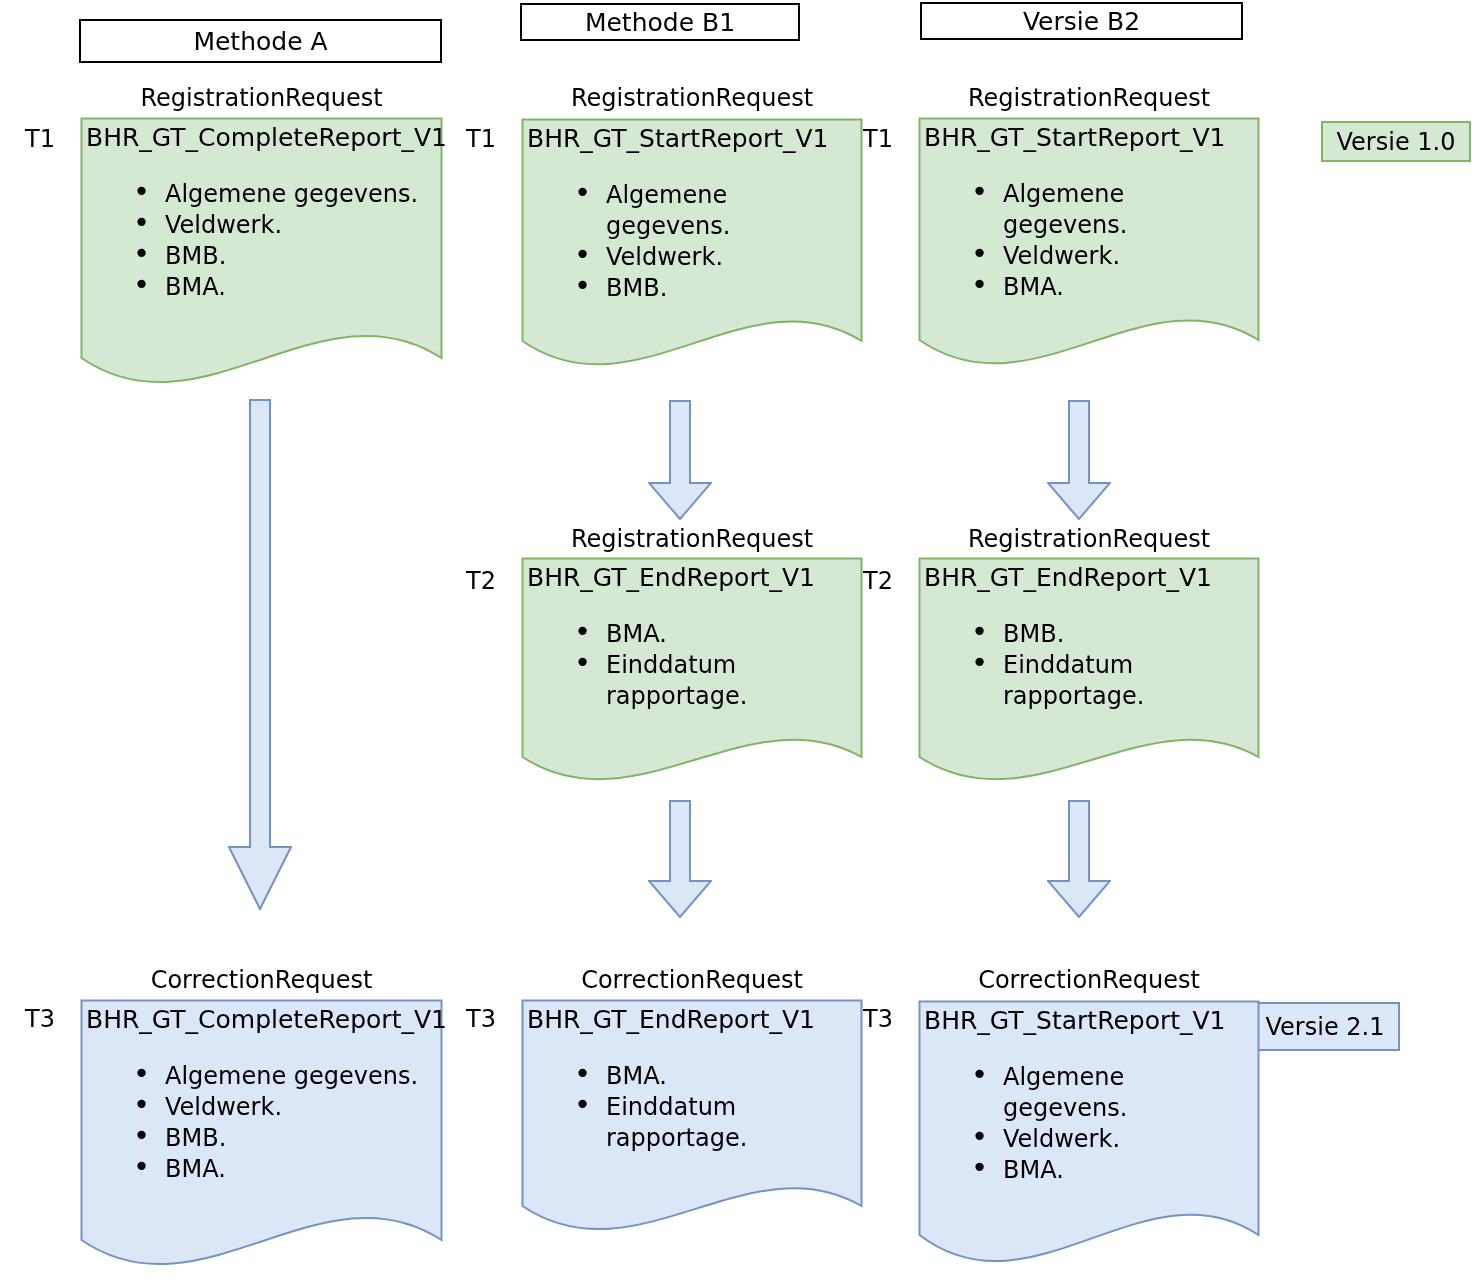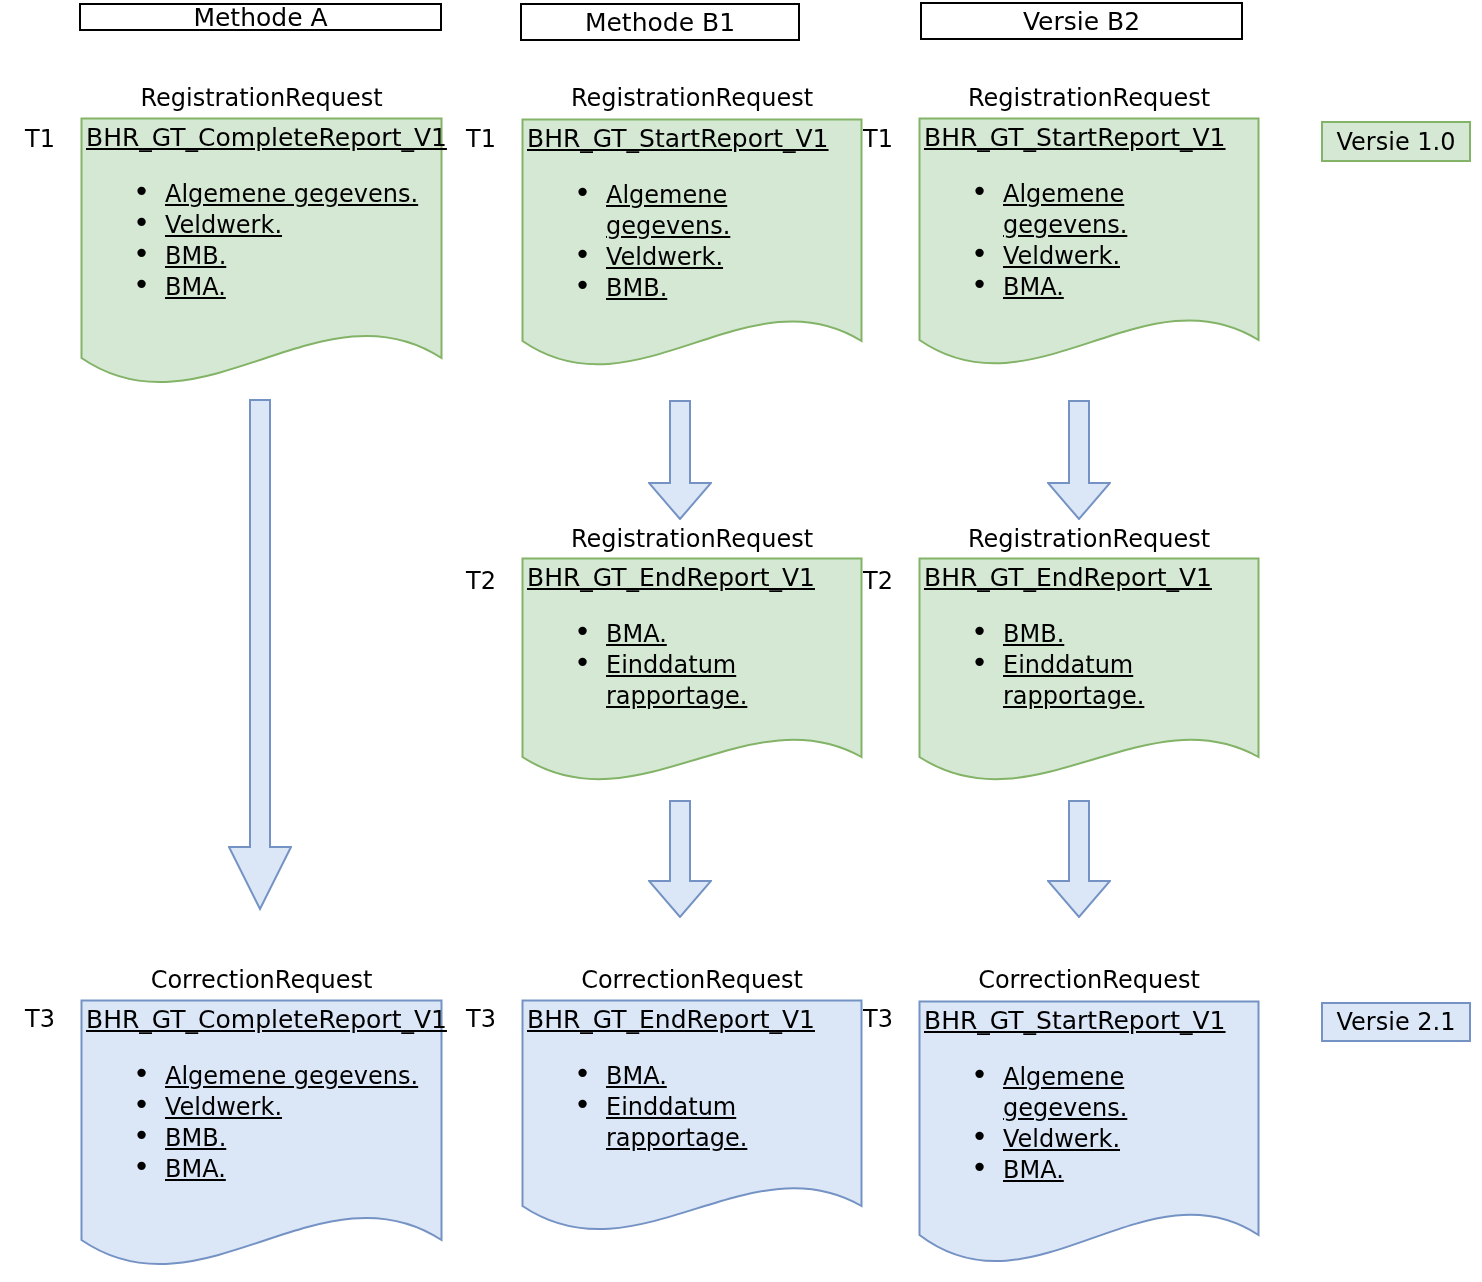--- a/index.html
+++ b/index.html
@@ -16,47 +16,47 @@
     font-size:25px;box-sizing:border-box;
   }
   .request-label{position:absolute;text-align:center;font-size:24px;line-height:28px;}
   .time-label{position:absolute;text-align:right;font-size:24px;line-height:30px;}
 
   .doc{position:absolute;}
   .doc svg{position:absolute;left:0;top:0;overflow:visible;display:block;}
   .doc-path{stroke-width:2px;}
   .green .doc-path{fill:var(--green-fill,#d5e8d4);stroke:var(--green-stroke,#82b366);}
   .blue  .doc-path{fill:var(--blue-fill,#dbe6f7);stroke:var(--blue-stroke,#7493c4);}
-  .doc-body{position:absolute;left:0;top:0;right:0;text-decoration:underline;}
+  .doc-body{position:absolute;left:0;top:0;right:0;}
   .doc-title{font-size:25px;padding:5px 2px 0 5px;white-space:nowrap;}
   .doc-bullets{list-style:none;margin:27px 0 0 0;padding:0 4px 0 84px;font-size:24px;line-height:31px;}
   .doc-bullets li{position:relative;}
   .doc-bullets li::before{content:"\2022";position:absolute;left:-32px;top:-3px;font-size:29px;}
 
   .badge{
     position:absolute;display:flex;align-items:center;justify-content:center;
     font-size:24px;box-sizing:border-box;border:2px solid;
   }
   .green-badge{background:var(--green-fill,#d5e8d4);border-color:var(--green-stroke,#82b366);}
   .blue-badge{background:var(--blue-fill,#dbe6f7);border-color:var(--blue-stroke,#7493c4);}
 
   .arrow{position:absolute;}
   .arrow polygon{fill:var(--arrow-fill,#dbe6f7);stroke:var(--arrow-stroke,#7493c4);stroke-width:2;}
 </style>
 </head>
 <body>
 
 <div class="canvas">
 
-  <div class="method-header" style="left:79px;top:3px;width:363px;height:28px">Methode A</div>
+  <div class="method-header" style="left:79px;top:19px;width:363px;height:44px">Methode A</div>
   <div class="method-header" style="left:520px;top:3px;width:280px;height:38px">Methode B1</div>
   <div class="method-header" style="left:920px;top:2px;width:323px;height:38px">Versie B2</div>
 
   <div class="badge green-badge" style="left:1321px;top:121px;width:150px;height:41px">Versie 1.0</div>
-  <div class="badge blue-badge" style="left:1321px;top:1002px;width:150px;height:40px">Versie 2.1</div>
+  <div class="badge blue-badge" style="left:1250px;top:1002px;width:150px;height:49px">Versie 2.1</div>
 
   <div class="request-label" style="left:81px;top:84px;width:361px">RegistrationRequest</div>
   <div class="request-label" style="left:522px;top:84px;width:340px">RegistrationRequest</div>
   <div class="request-label" style="left:919px;top:84px;width:340px">RegistrationRequest</div>
 
   <div class="time-label" style="left:-5px;top:124px;width:60px">T1</div>
   <div class="time-label" style="left:436px;top:124px;width:60px">T1</div>
   <div class="time-label" style="left:833px;top:124px;width:60px">T1</div>
 
   <div class="doc green" style="left:81px;top:118px;width:361px;height:300px">

